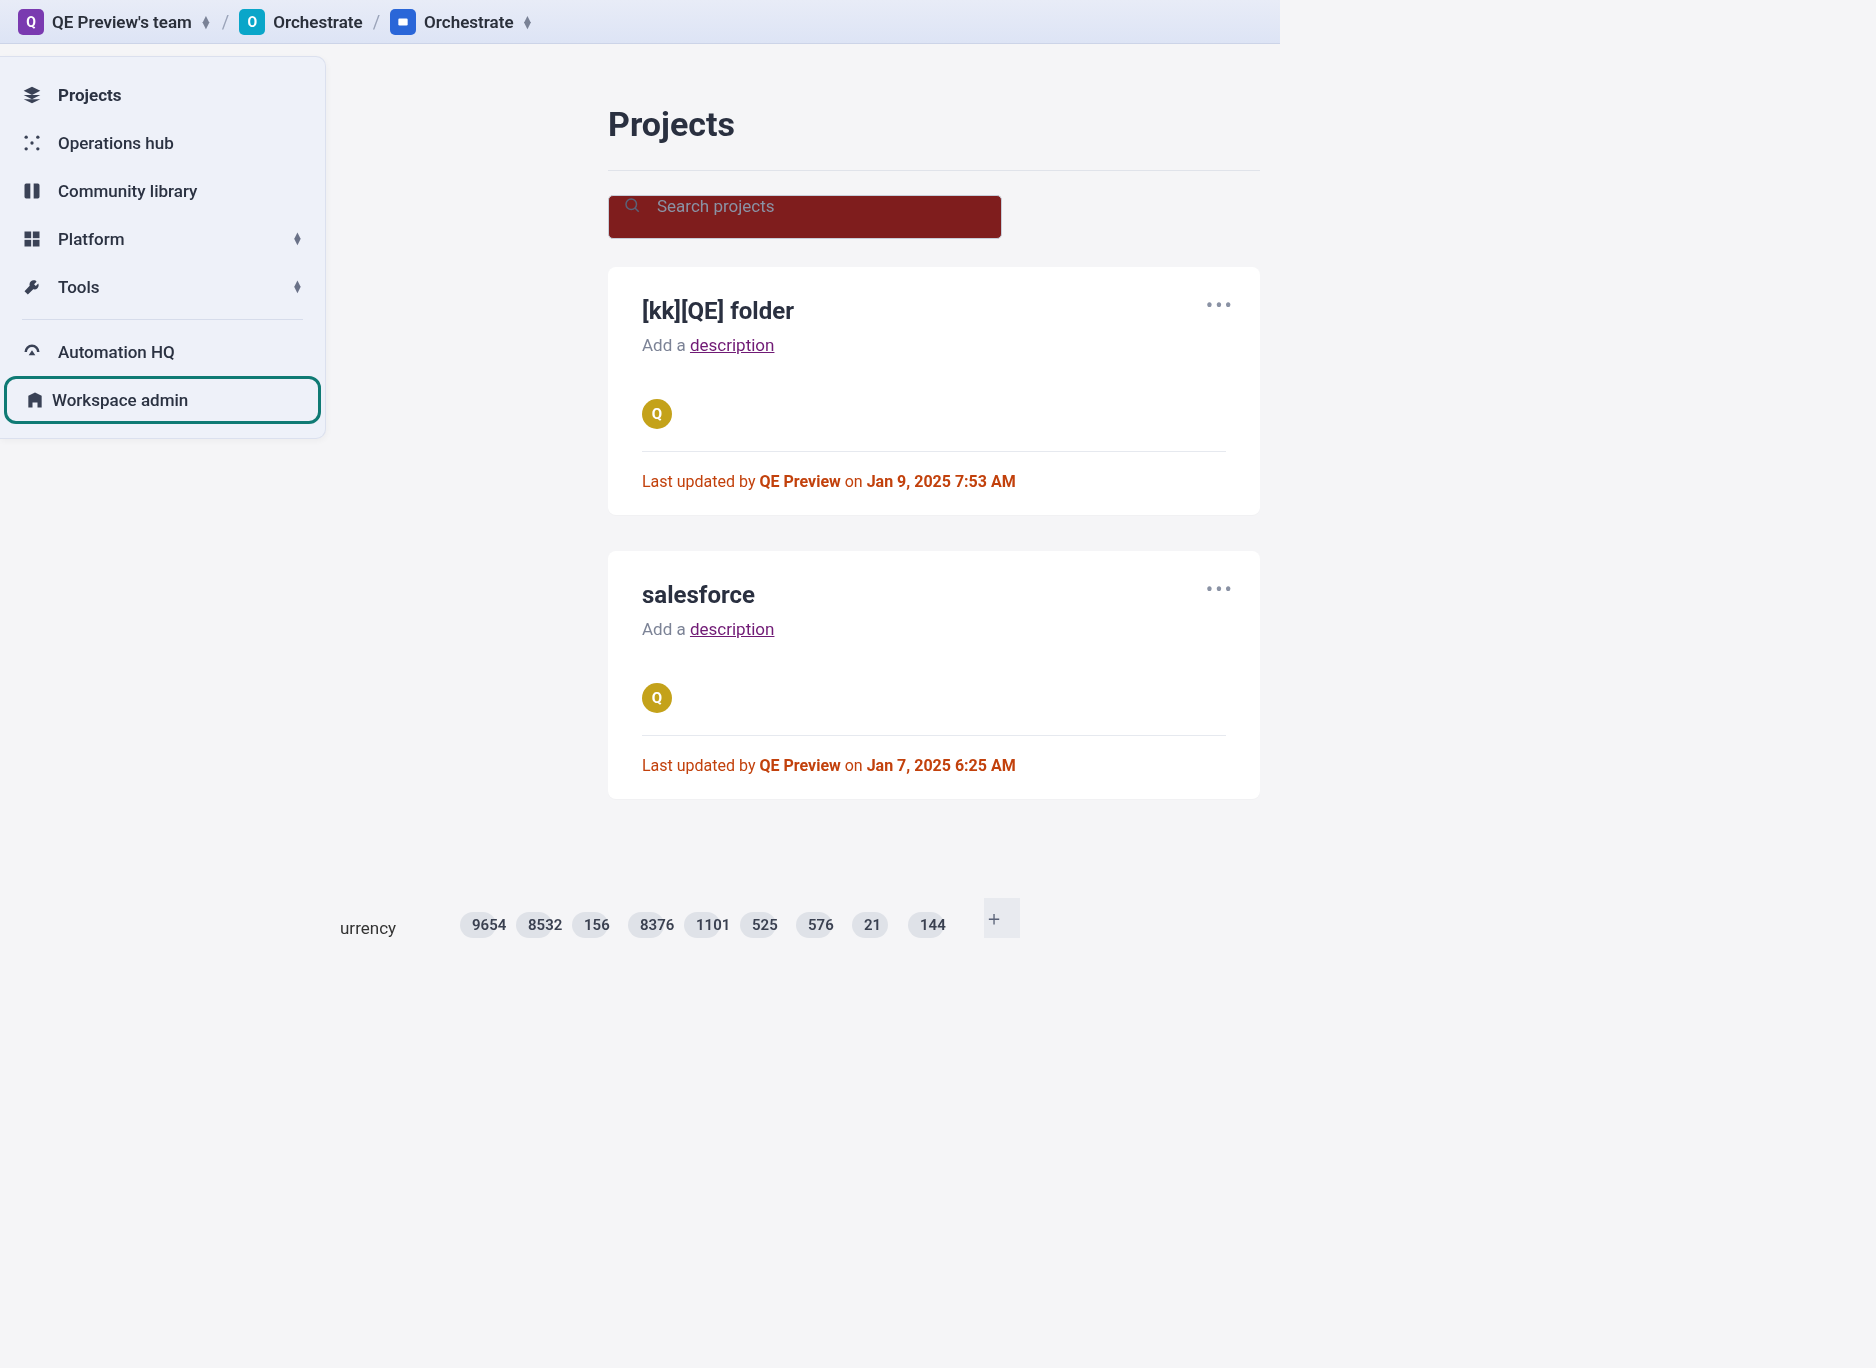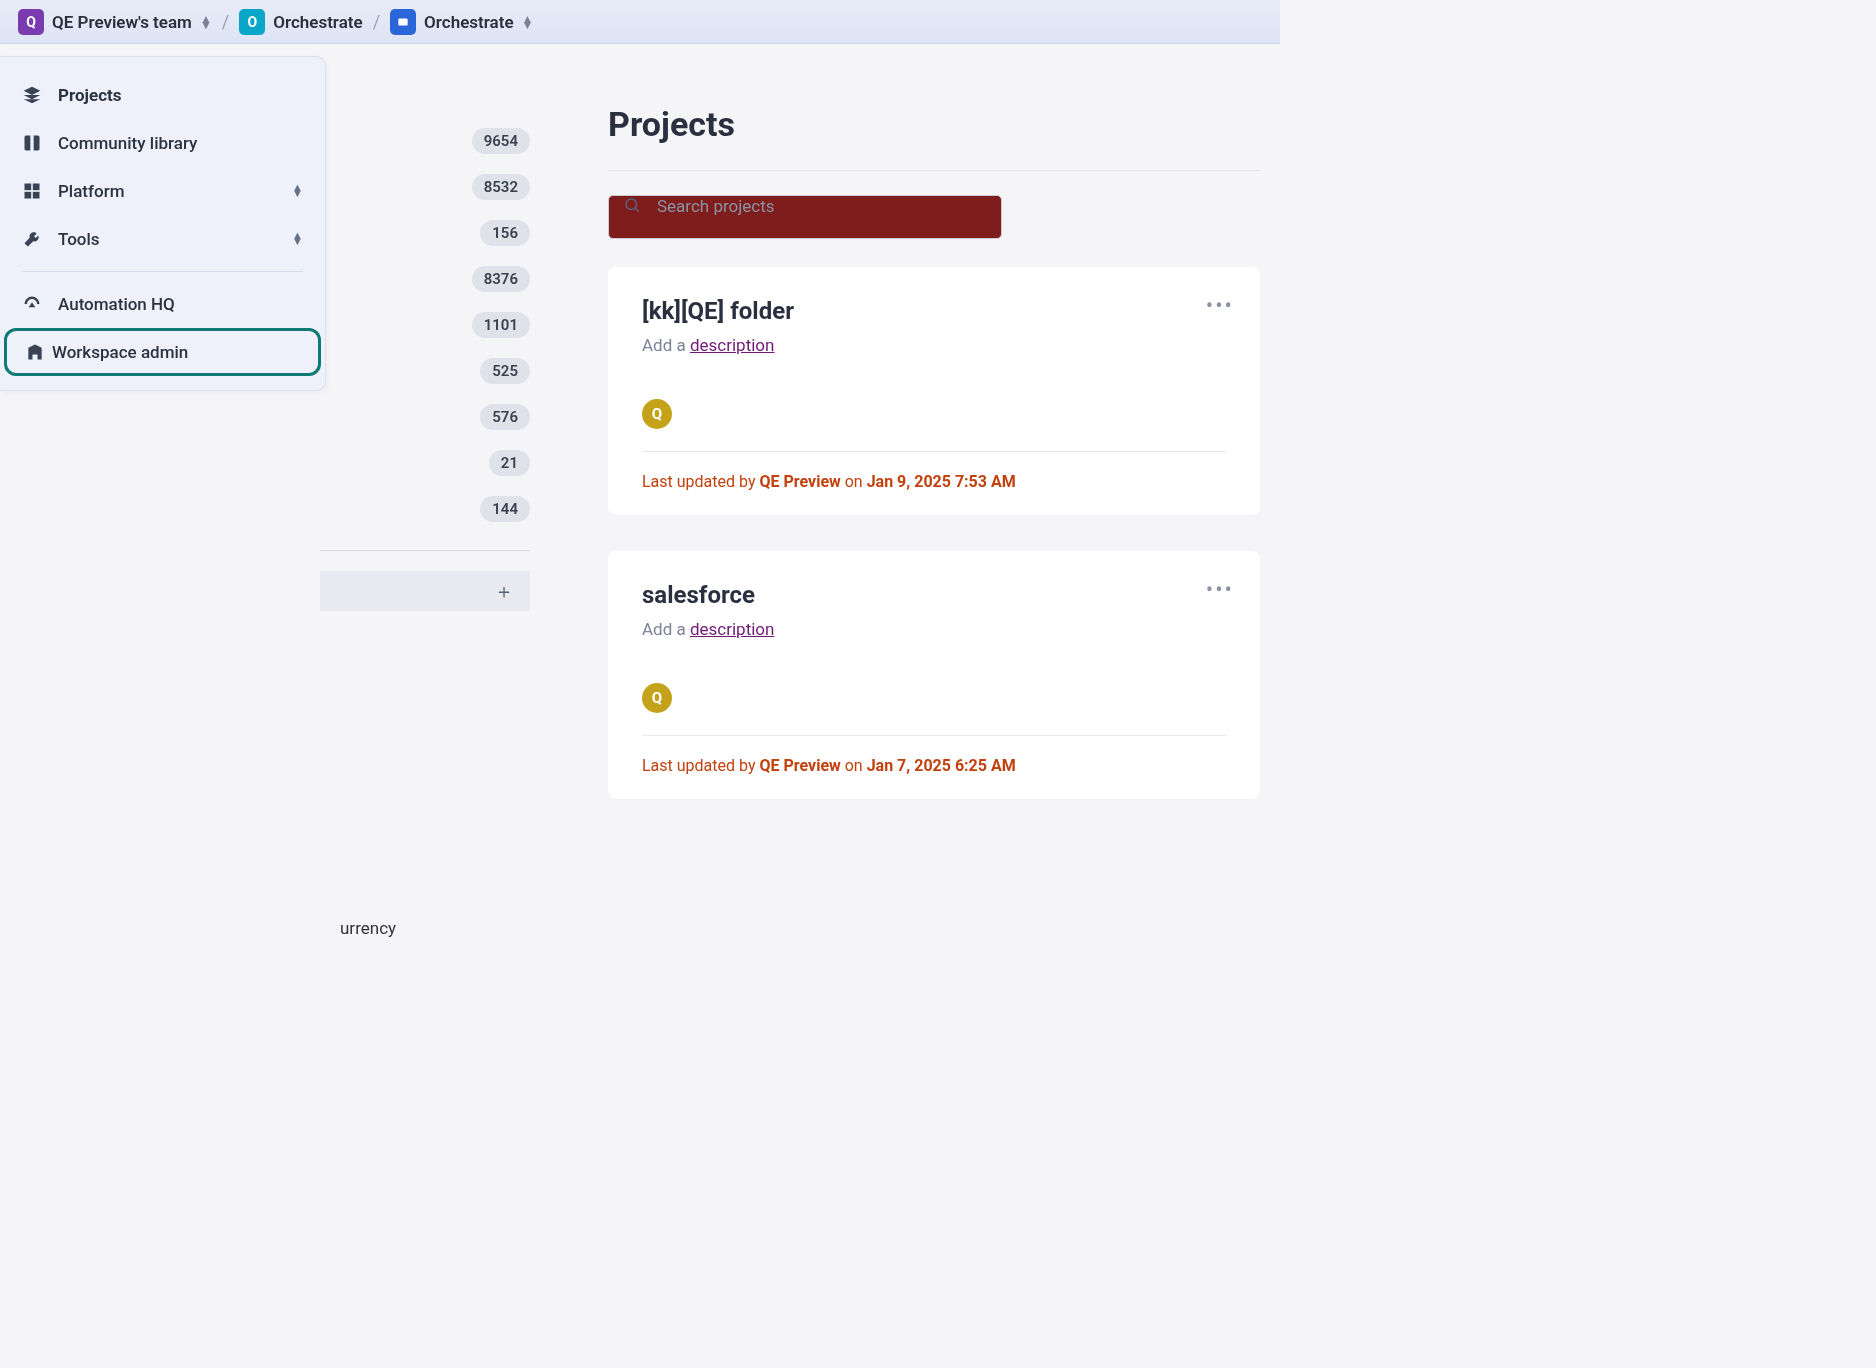--- a/index.html
+++ b/index.html
@@ -119,21 +119,21 @@
   }
 
   
   .badge-col {
     position: absolute;
     left: 326px;
     top: 0;
     width: 214px;
     padding: 84px 10px 0 134px;
     display: flex;
-    flex-direction: column;
+    flex-direction: row;
     gap: 20px;
     align-items: flex-end;
     height: 100%;
   }
   .badge {
     background: #dfe2e8;
     color: #3a4050;
     font-weight: 600;
     font-size: 15px;
     border-radius: 14px;
@@ -297,20 +297,30 @@
 </div>
 
 <div class="layout">
 
   <div class="sidebar">
     <div class="nav-item active">
       <svg class="nav-icon" viewBox="0 0 24 24" fill="currentColor">
           <path d="M12 2L2 7l10 5 10-5-10-5zM2 17l10 5 10-5M2 12l10 5 10-5"></path>
         </svg>
       <span>Projects</span>
+    </div>
+    <div class="nav-item">
+      <svg class="nav-icon" viewBox="0 0 24 24" fill="currentColor">
+          <circle cx="12" cy="12" r="2"></circle>
+          <circle cx="5" cy="5" r="2"></circle>
+          <circle cx="19" cy="5" r="2"></circle>
+          <circle cx="5" cy="19" r="2"></circle>
+          <circle cx="19" cy="19" r="2"></circle>
+        </svg>
+      <span>Operations hub</span>
     </div>
     <div class="nav-item">
       <svg class="nav-icon" viewBox="0 0 24 24" fill="currentColor">
           <path d="M3 5a2 2 0 012-2h5v18H5a2 2 0 01-2-2V5zm11-2h5a2 2 0 012 2v14a2 2 0 01-2 2h-5V3z"></path>
         </svg>
       <span>Community library</span>
     </div>
     <div class="nav-item">
       <svg class="nav-icon" viewBox="0 0 24 24" fill="currentColor">
           <rect x="3" y="3" width="8" height="8"></rect>

